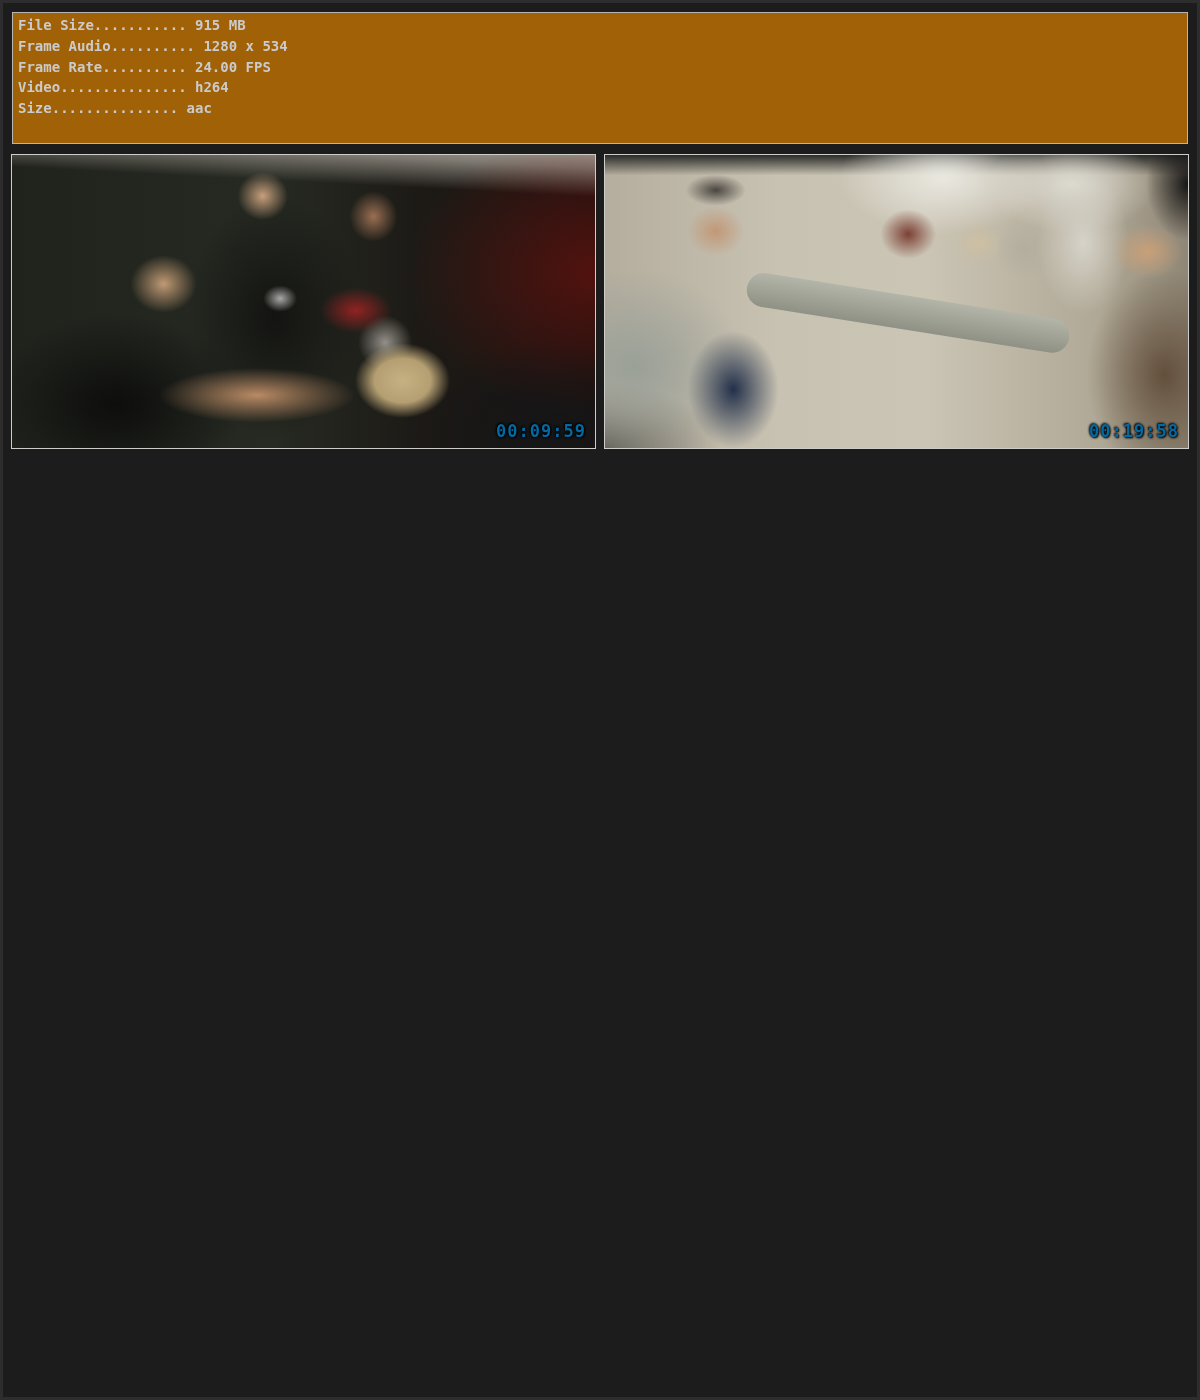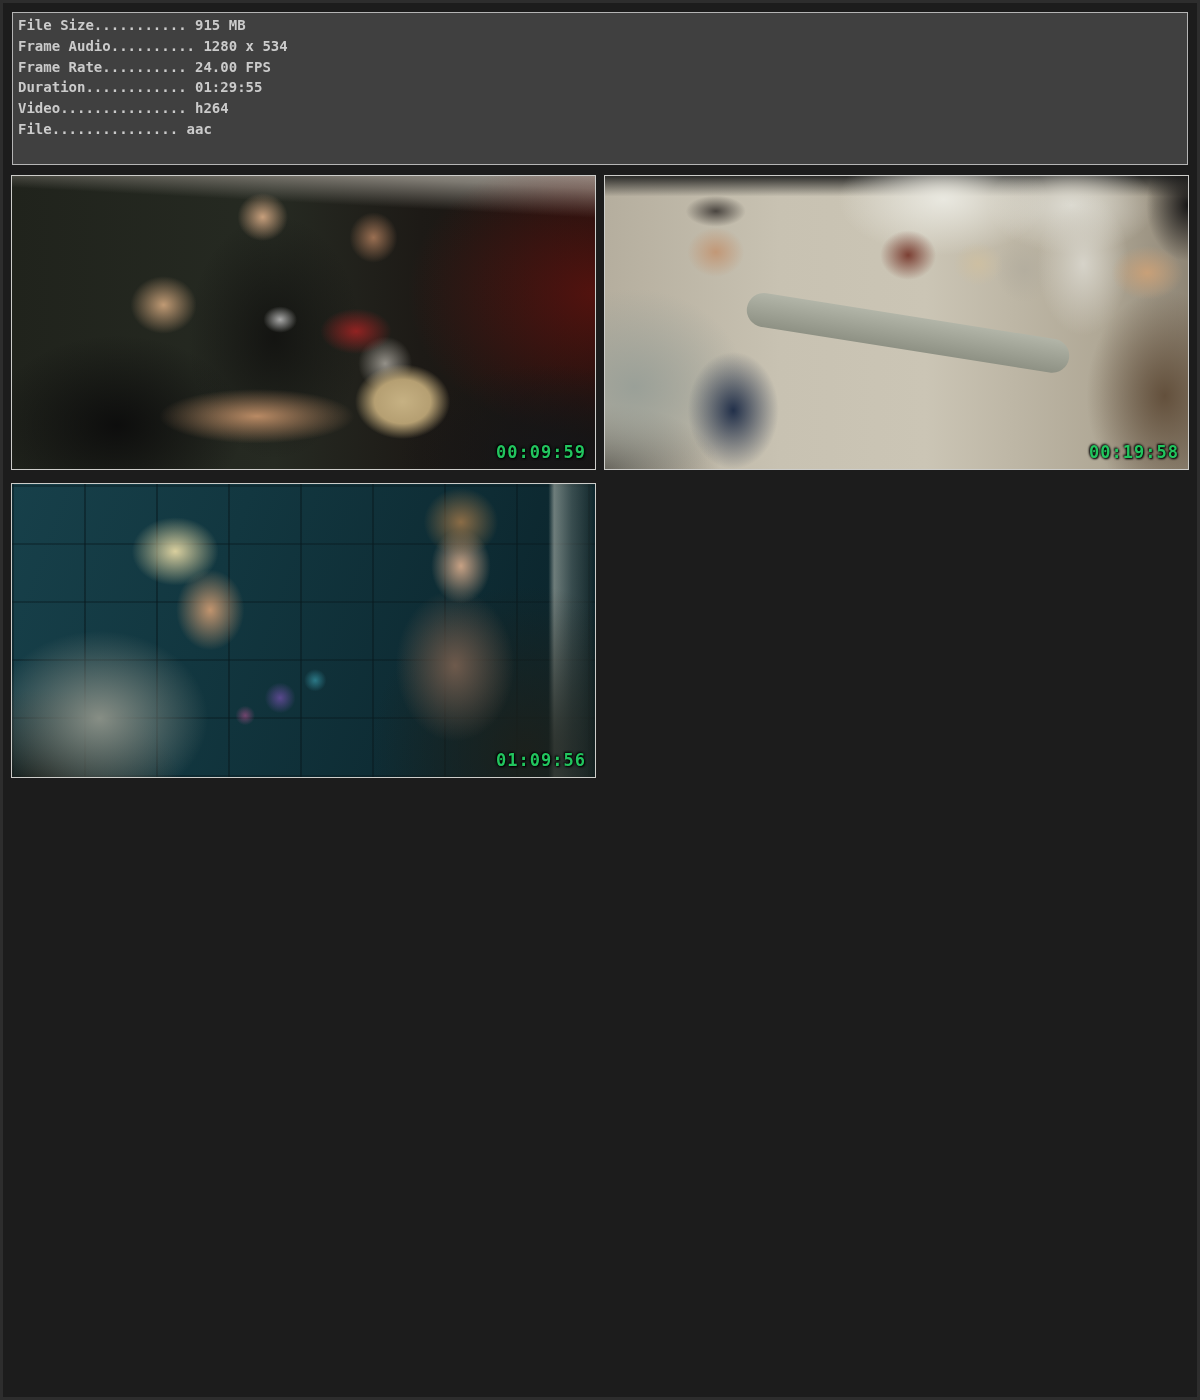--- a/index.html
+++ b/index.html
@@ -7,21 +7,21 @@
     width:1200px;height:1400px;
     box-sizing:border-box;
     background:#1c1c1c;
     border:3px solid #2d2d2d;
     font-family:"DejaVu Sans Mono",monospace;
     overflow:hidden;
   }
   
   .info-panel{
     margin:9px;
-    background:#404040;
+    background:#a16207;
     border:1px solid #b5b5b5;
     padding:2px 5px 24px 5px;
   }
   .info-row{
     font:bold 14px "DejaVu Sans Mono",monospace;
     line-height:20.8px;
     color:#cbcbcb;
     white-space:pre;
   }
   .info-row .val{color:#cbcbcb;}
@@ -39,21 +39,21 @@
     box-sizing:border-box;
     border:1px solid #cdcdca;
     background:#000;
     overflow:hidden;
     margin:0;
   }
   .art{position:absolute;inset:0;}
   .ts{
     position:absolute;right:9px;bottom:7px;
     font:bold 17px "DejaVu Sans Mono",monospace;
-    color:#22c55e;
+    color:#0369a1;
     text-shadow:0 0 3px #000,1px 1px 2px #000,-1px -1px 2px rgba(0,0,0,.8);
     letter-spacing:1px;
   }
   
   .art1{background:
     radial-gradient(ellipse 70px 55px at 67% 77%, #c6b183 0%, #b59f72 40%, rgba(0,0,0,0) 68%),
     radial-gradient(ellipse 150px 42px at 42% 82%, #b98a64 0%, rgba(0,0,0,0) 65%),
     radial-gradient(ellipse 55px 48px at 26% 44%, #c09a74 0%, rgba(0,0,0,0) 60%),
     radial-gradient(ellipse 42px 40px at 43% 14%, #c79f7c 0%, rgba(0,0,0,0) 60%),
     radial-gradient(ellipse 40px 42px at 62% 21%, #9a6f52 0%, rgba(0,0,0,0) 60%),
@@ -171,42 +171,37 @@
   .t8-dots i{width:8px;height:8px;border-radius:50%;background:#5fd7e8;
     box-shadow:0 0 6px #4fc7e0;display:block;}
 </style>
 </head>
 <body>
 
 <div class="info-panel">
   <div class="info-row"><span>File Size...........</span><span class="val"> 915 MB</span></div>
   <div class="info-row"><span>Frame Audio..........</span><span class="val"> 1280 x 534</span></div>
   <div class="info-row"><span>Frame Rate..........</span><span class="val"> 24.00 FPS</span></div>
-  <div class="info-row"><span>Duration............</span><span class="val"> 01:29:55</span></div>
   <div class="info-row"><span>Video...............</span><span class="val"> h264</span></div>
-  <div class="info-row"><span>File...............</span><span class="val"> aac</span></div>
+  <div class="info-row"><span>Size...............</span><span class="val"> aac</span></div>
 </div>
 
 <div class="grid">
 
   <figure class="shot" title="Group in leather jackets standing over a bowed blond man in a dark room with red light">
     <div class="art art1"></div>
     <span class="ts">00:09:59</span>
   </figure>
 
   <figure class="shot" title="Man in grey suit reaches across a van interior to grip another passenger's shoulder">
     <div class="art art2">
         <div class="arm2"></div>
       </div>
     <span class="ts">00:19:58</span>
   </figure>
 
 
 
 
 
-  <figure class="shot" title="Blond man in hoodie facing a taller long-haired man in front of dark green glass">
-    <div class="art art7"></div>
-    <span class="ts">01:09:56</span>
-  </figure>
 
 
 </div>
 
 </body></html>

